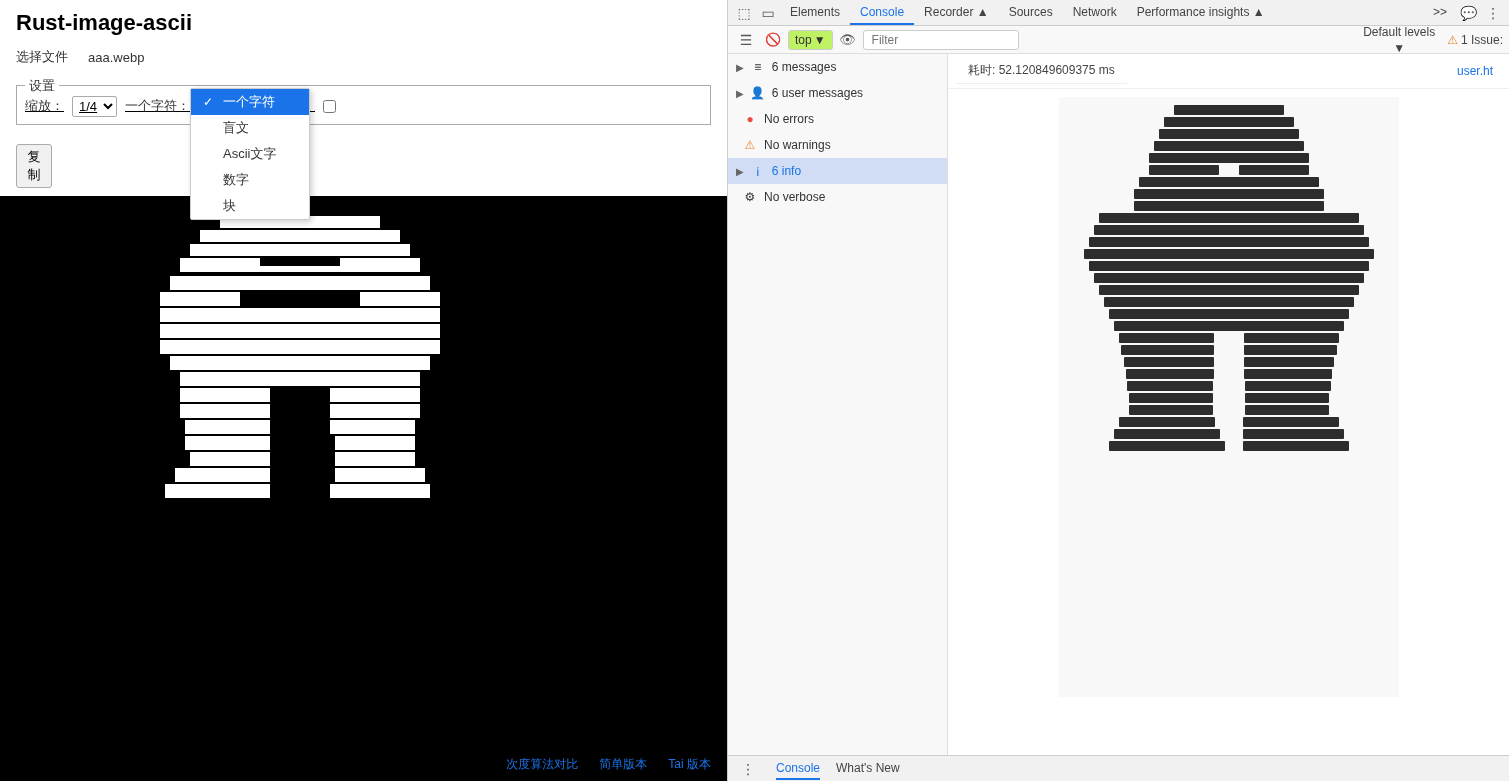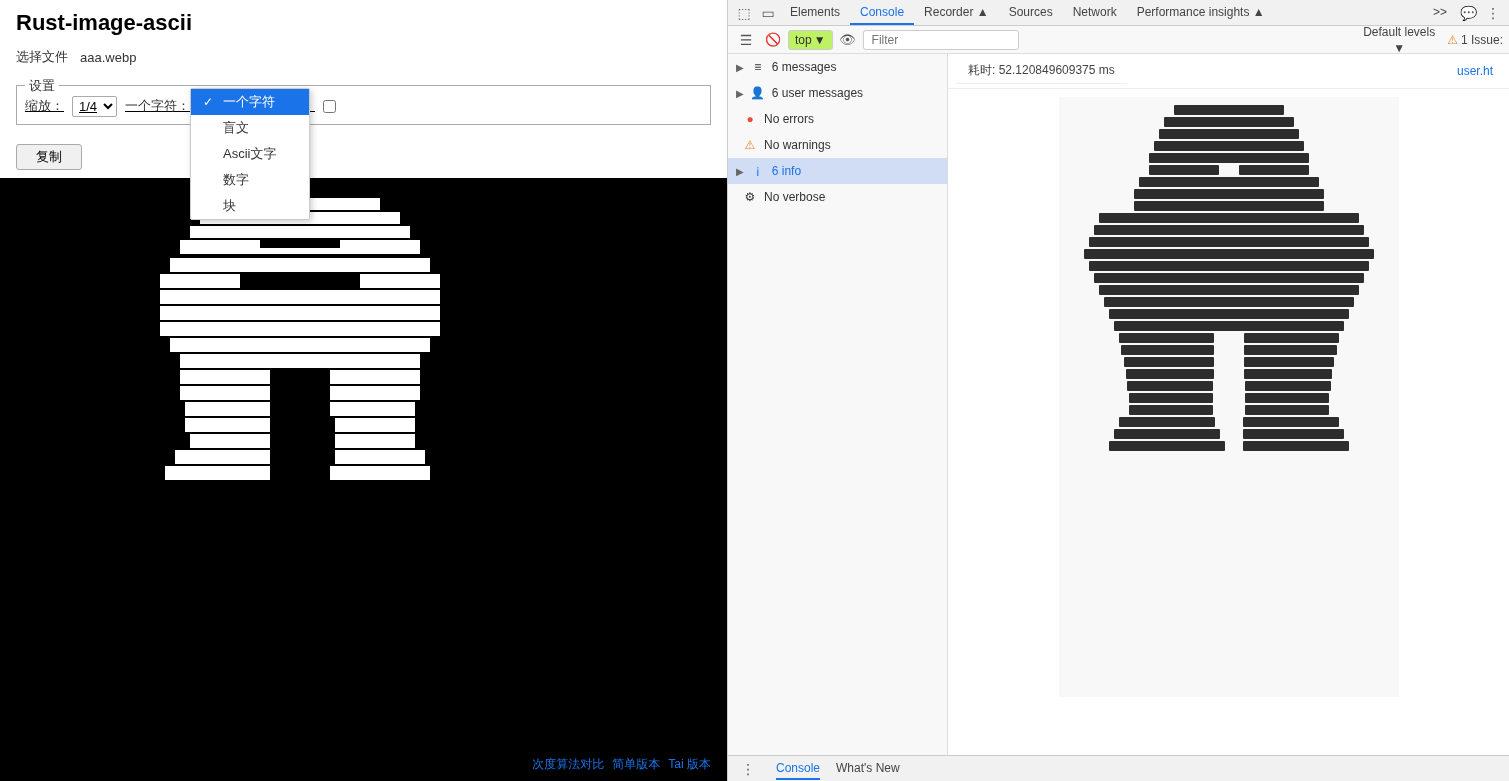--- a/index.html
+++ b/index.html
@@ -20,21 +20,21 @@
       font-size: 22px;
       font-weight: bold;
       padding: 10px 16px 8px;
       color: #000;
     }
 
     #file-row {
       display: flex;
       align-items: center;
       padding: 4px 16px;
-      gap: 12px;
+      gap: 20px;
     }
     #file-label { color: #333; font-size: 13px; }
     #file-name { font-size: 13px; color: #333; }
 
     #settings-box {
       border: 1px solid #aaa;
       margin: 15px 16px;
       padding: 6px 8px;
       position: relative;
       text-decoration: underline;
@@ -98,21 +98,21 @@
       color: #333;
     }
     .dropdown-item.selected {
       background: #1a73e8;
       color: #fff;
     }
     .check-mark { width: 14px; font-size: 12px; }
 
     #copy-btn {
       margin: 4px 16px 8px;
-      width: 66px;
+      width: 36px;
       background: #f0f0f0;
       border: 1px solid #aaa;
       border-radius: 3px;
       padding: 3px 8px;
       font-size: 13px;
       cursor: pointer;
     }
 
     #canvas-area {
       flex: 1;
@@ -123,21 +123,21 @@
 
     #bottom-link {
       position: absolute;
       bottom: 8px;
       right: 16px;
       font-size: 12px;
       color: #1a73e8;
       display: flex;
       gap: 8px;
     }
-    #bottom-link a { color: #1a73e8; text-decoration: none; }
+    #bottom-link a { color: #1a73e8; text-decoration: none; margin-left: 13px; }
 
     
     #devtools-panel {
       flex: 1;
       background: #fff;
       border-left: 1px solid #ccc;
       display: flex;
       flex-direction: column;
     }
 

